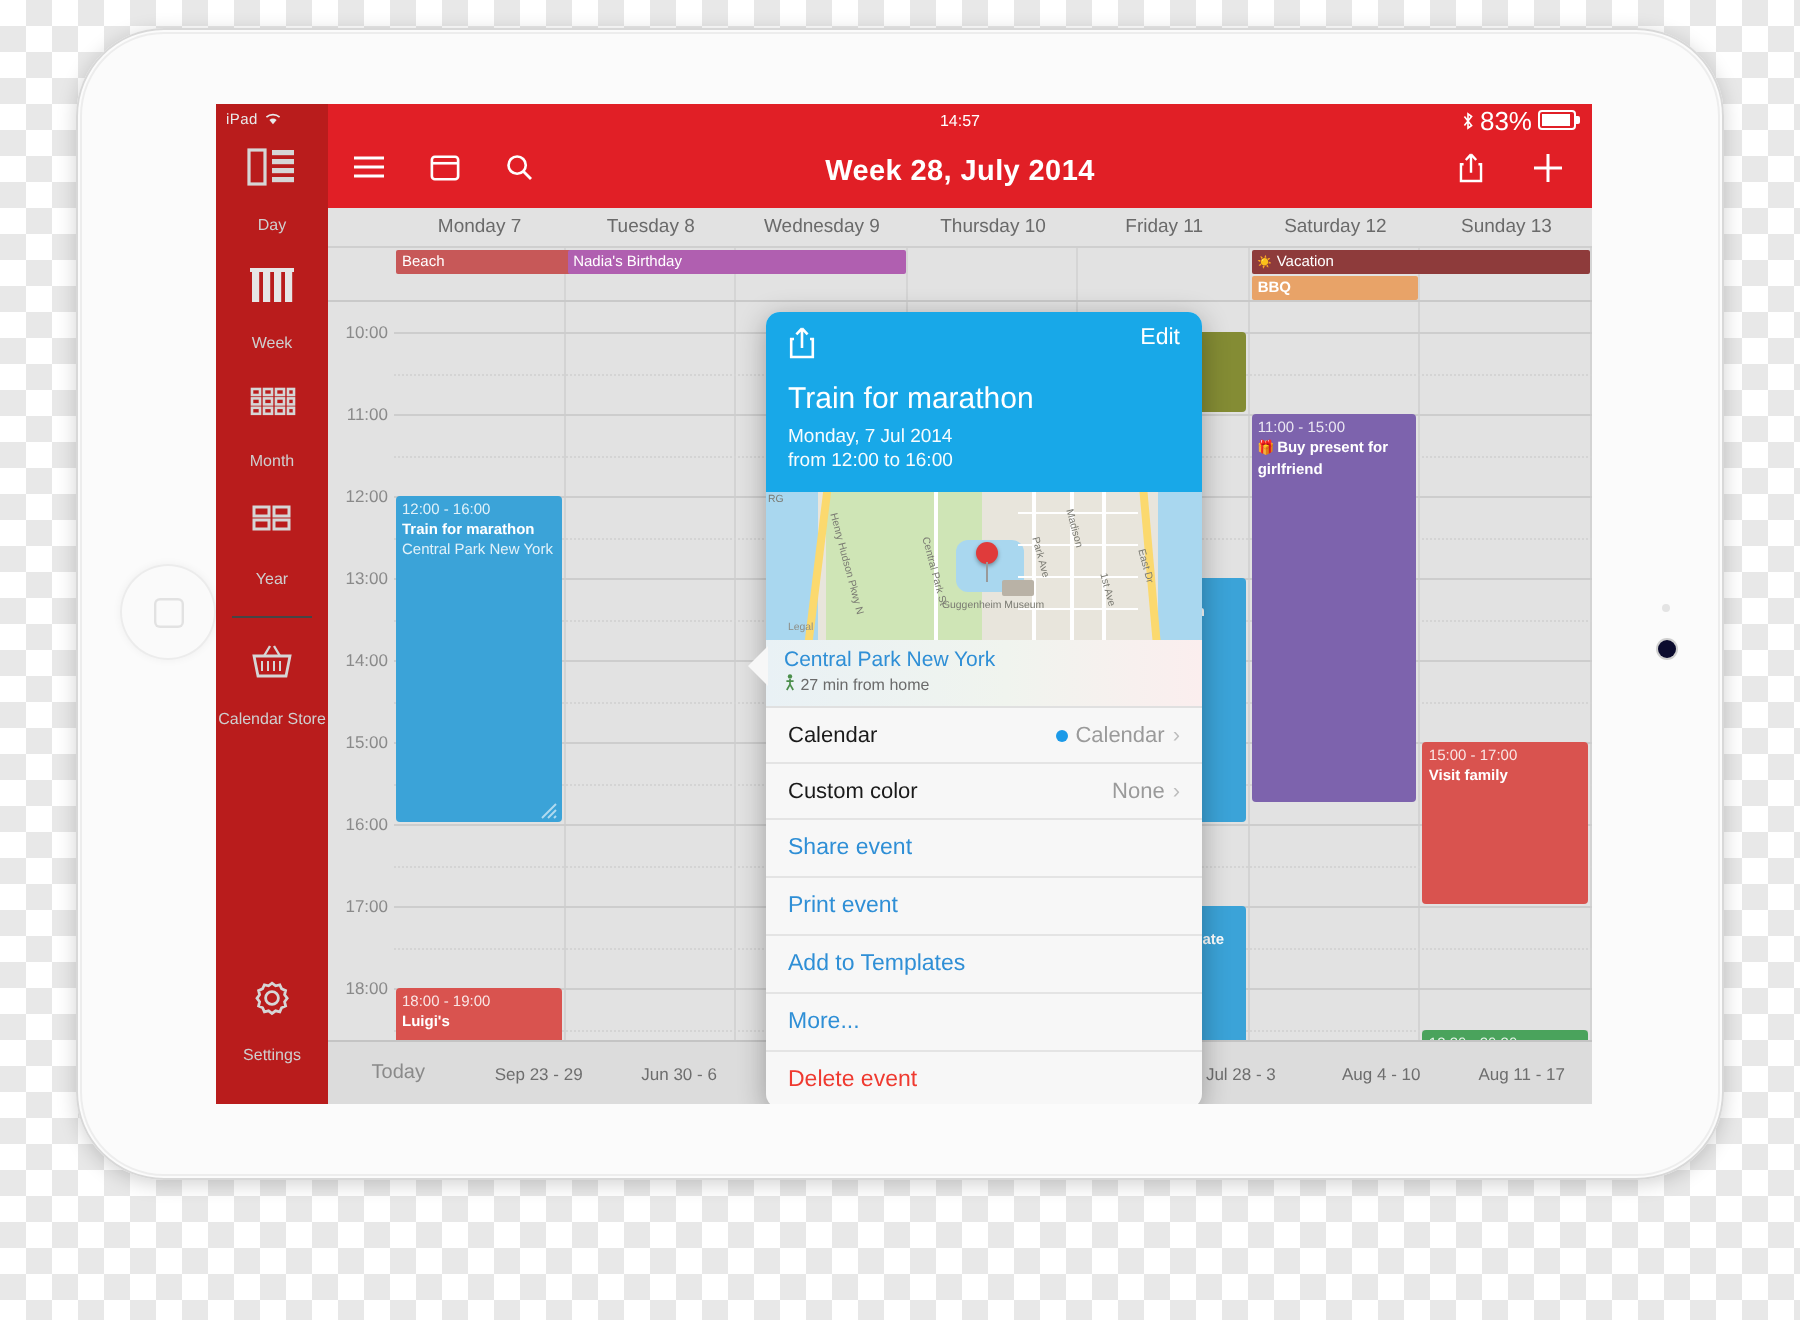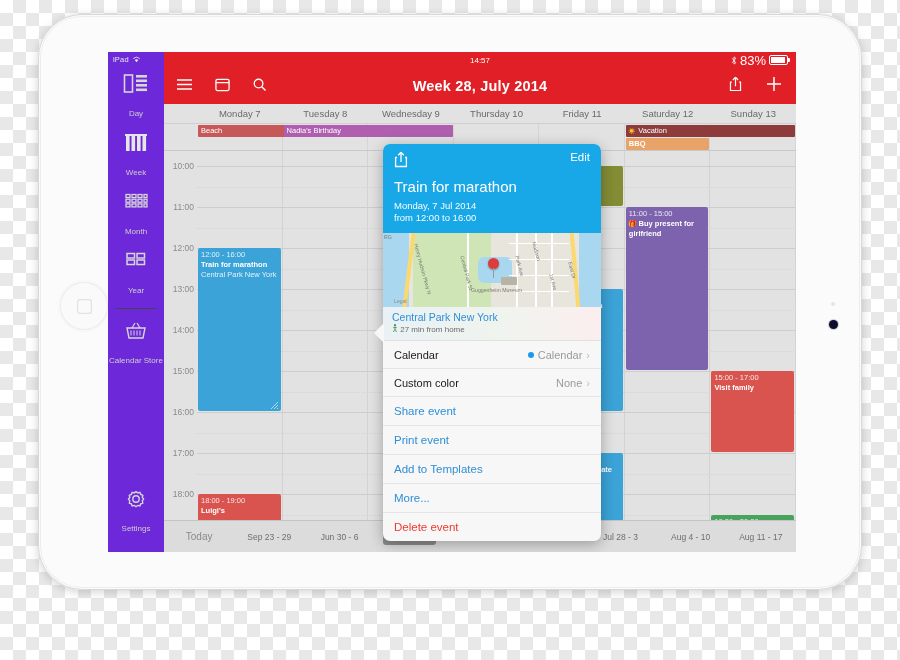--- a/index.html
+++ b/index.html
@@ -49,21 +49,21 @@
 
   
   #screen{
     position:absolute;left:70px;top:38px;width:688px;height:500px;
     background:#e2e2e2;overflow:hidden;
   }
 
   
   #sidebar{
     position:absolute;left:0;top:0;width:56px;height:100%;
-    background:#6d28d9;color:#d6d6d6;
+    background:#b91c1c;color:#d6d6d6;
     display:flex;flex-direction:column;align-items:center;
   }
   #ipad-status{
     width:100%;height:14px;display:flex;align-items:center;gap:3px;
     padding-left:5px;box-sizing:border-box;
     font-size:7.5px;color:#e9e9e9;letter-spacing:.2px;
   }
   .side-item{
     width:100%;padding:7px 0 5px;text-align:center;cursor:default;
   }
@@ -160,21 +160,21 @@
   #bottombar .bb.sel span{
     background:#8d8d8d;color:#f0f0f0;padding:3px 9px;border-radius:3px;display:inline-block;
   }
   #scrollind{
     position:absolute;left:250px;bottom:33px;width:105px;height:4px;border-radius:2px;
     background:#3d7c80;opacity:.85;
   }
 
   
   #popup{
-    position:absolute;left:219px;top:92px;width:218px;
+    position:absolute;left:219px;top:104px;width:218px;
     background:#f7f7f7;border-radius:7px;overflow:hidden;
     box-shadow:0 3px 14px rgba(0,0,0,.30);
     z-index:40;
   }
   #popup-arrow{
     position:absolute;left:210px;top:271px;width:0;height:0;z-index:41;
     border-top:10px solid transparent;border-bottom:10px solid transparent;
     border-right:10px solid #f7f7f7;
   }
   #pop-head{background:#18a8e8;color:#fff;padding:7px 11px 9px;position:relative;}
@@ -468,21 +468,21 @@
             <span class="n"><span>Dentist</span></span>
           </div>
           <div class="ev" style="left: 376.286px; width: 82.5714px; top: 138px; height: 122px; background: rgb(59, 163, 216);">
             <span class="t">13:00 - 16:00</span>
             <span class="n"><span>Review redesign documents</span></span>
           </div>
           <div class="ev" style="left: 376.286px; width: 82.5714px; top: 302px; height: 81px; background: rgb(59, 163, 216);">
             <span class="t">17:00 - 19:00</span>
             <span class="n"><span style="font-size: 7px; margin-right: 1px;">🎾</span><span>Tennis with Kate</span></span>
           </div>
-          <div class="ev" style="left: 461.857px; width: 82.5714px; top: 56px; height: 163px; background: rgb(125, 99, 173);">
+          <div class="ev" style="left: 461.857px; width: 82.5714px; top: 56px; height: 194px; background: rgb(125, 99, 173);">
             <span class="t">11:00 - 15:00</span>
             <span class="n"><span style="font-size: 7px; margin-right: 1px;">🎁</span><span>Buy present for girlfriend</span></span>
           </div>
           <div class="ev" style="left: 547.429px; width: 82.5714px; top: 220px; height: 81px; background: rgb(217, 83, 79);">
             <span class="t">15:00 - 17:00</span>
             <span class="n"><span>Visit family</span></span>
           </div>
           <div class="ev" style="left: 547.429px; width: 82.5714px; top: 363.5px; height: 81px; background: rgb(74, 163, 92);">
             <span class="t">18:30 - 20:30</span>
           </div>

